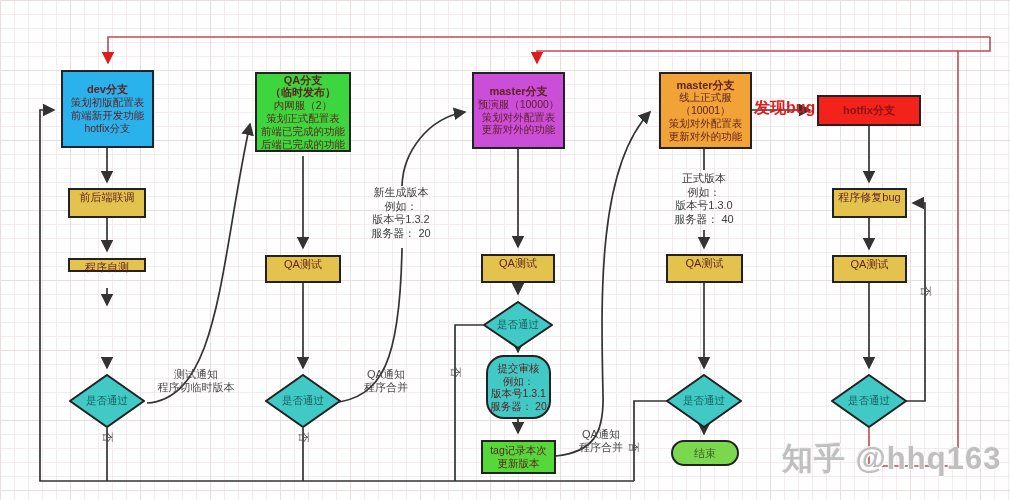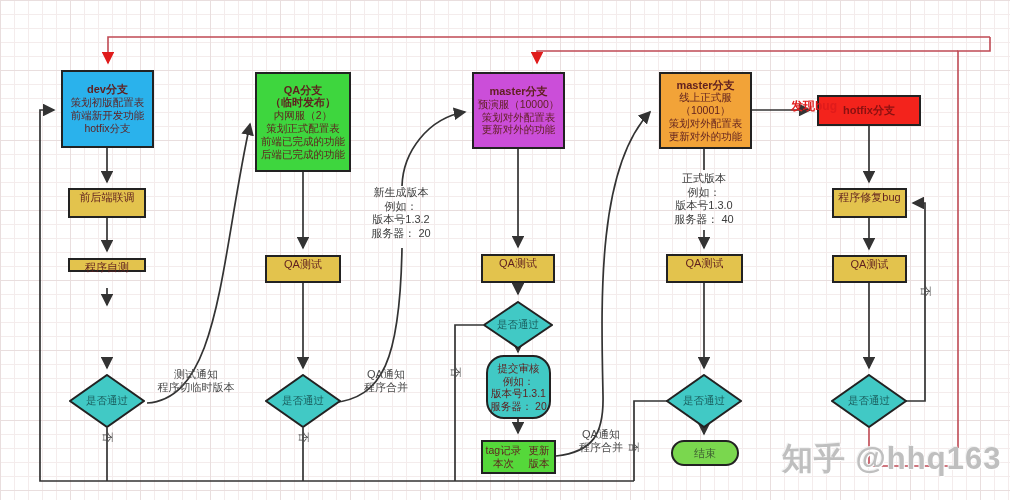--- a/index.html
+++ b/index.html
@@ -41,37 +41,37 @@
   .dlabel.ylab{color:var(--c-box_text,#5f1f1f);}
   .review{
     position:absolute;z-index:2;border:2px solid #222;border-radius:18px;box-sizing:border-box;
     background:var(--c-teal,#41c9c5);
     display:flex;flex-direction:column;align-items:center;justify-content:center;
     font-size:10.5px;line-height:12.5px;color:var(--c-box_text,#5f1f1f);text-align:center;
   }
   .gbox{
     position:absolute;z-index:2;border:2px solid #222;box-sizing:border-box;
     background:var(--c-tag_green,#55d83a);
-    display:flex;flex-direction:row;align-items:center;justify-content:center;
+    display:flex;flex-direction:column;align-items:center;justify-content:center;
     font-size:10.5px;line-height:13px;color:var(--c-box_text,#5f1f1f);text-align:center;
   }
   .endbox{
     position:absolute;z-index:2;border:2px solid #222;border-radius:17px;box-sizing:border-box;
     background:var(--c-end_green,#7ad74e);
     display:flex;align-items:center;justify-content:center;
     font-size:11px;color:#3f6032;
   }
   .ann{
     position:absolute;z-index:3;font-size:11px;line-height:13.5px;color:#3d3d3d;text-align:center;
   }
   .elabel{
     position:absolute;z-index:3;font-size:11px;line-height:13px;color:#4a4a4a;text-align:center;
   }
   .bug{
-    position:absolute;z-index:3;font-size:12px;font-weight:bold;color:var(--c-red_accent,#e01b1b);margin-left:37px;
+    position:absolute;z-index:3;font-size:16px;font-weight:bold;color:var(--c-red_accent,#e01b1b);
   }
   .no{
     position:absolute;z-index:3;font-size:11px;color:#4a4a4a;
     transform:translate(-50%,-50%) rotate(90deg);
   }
   .hotfix-text{font-weight:bold;font-size:11px;color:var(--c-hotfix_text,#8a1111);}
   .watermark{
     position:absolute;z-index:5;left:782px;top:438px;
     font-size:31px;font-weight:bold;color:#bfbfbf;
     text-shadow:1px 1px 0 #ffffff,-1px -1px 0 #f2f2f2;letter-spacing:1px;
@@ -131,21 +131,21 @@
     <path class="lnr" d="M958,51 H537 V63" marker-end="url(#ar)"></path>
   </svg>
 
   <div class="bbox" style="left:61px;top:70px;width:93px;height:78px;background:var(--c-blue,#2ab2ec);">
     <div class="bt">dev分支</div>
     <div>策划初版配置表</div>
     <div>前端新开发功能</div>
     <div>hotfix分支</div>
   </div>
 
-  <div class="bbox" style="left:255px;top:72px;width:96px;height:100px;background:var(--c-green,#3ed63e);">
+  <div class="bbox" style="left:255px;top:72px;width:96px;height:80px;background:var(--c-green,#3ed63e);">
     <div class="bt">QA分支</div>
     <div class="bt">（临时发布）</div>
     <div>内网服（2）</div>
     <div>策划正式配置表</div>
     <div>前端已完成的功能</div>
     <div>后端已完成的功能</div>
   </div>
 
   <div class="bbox" style="left:472px;top:72px;width:93px;height:77px;background:var(--c-purple,#cb4ed9);">
     <div class="bt">master分支</div>

